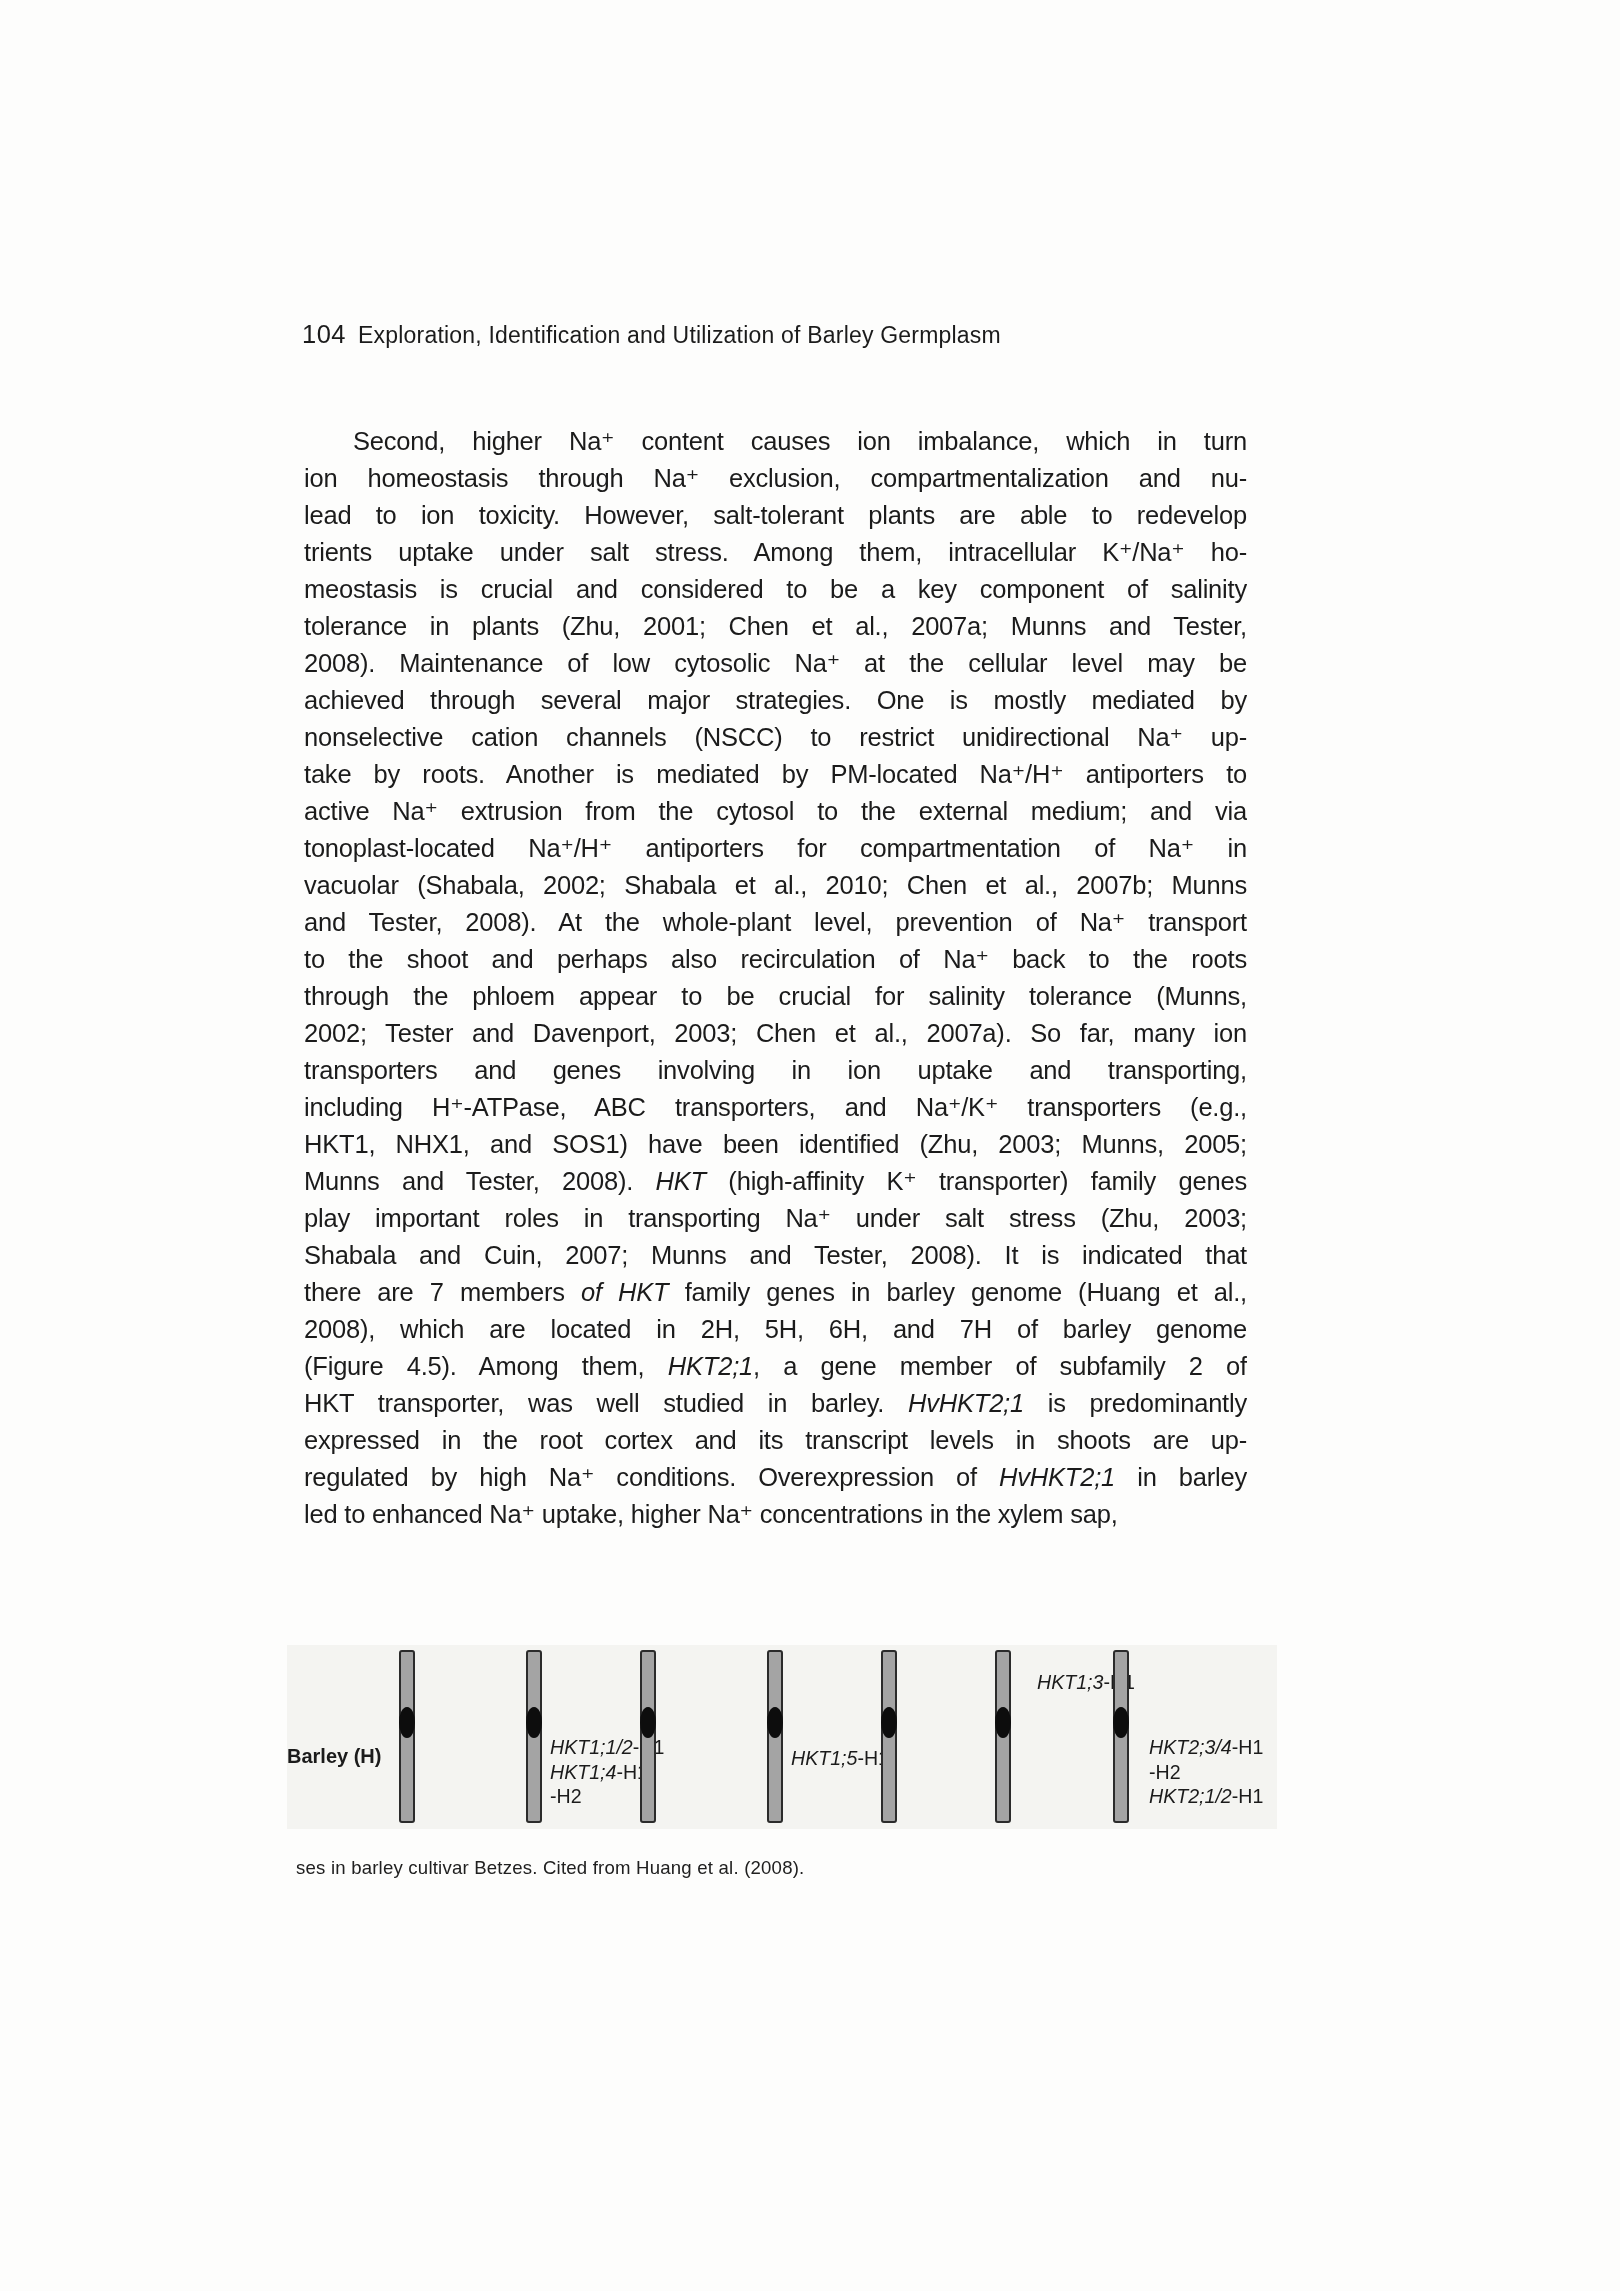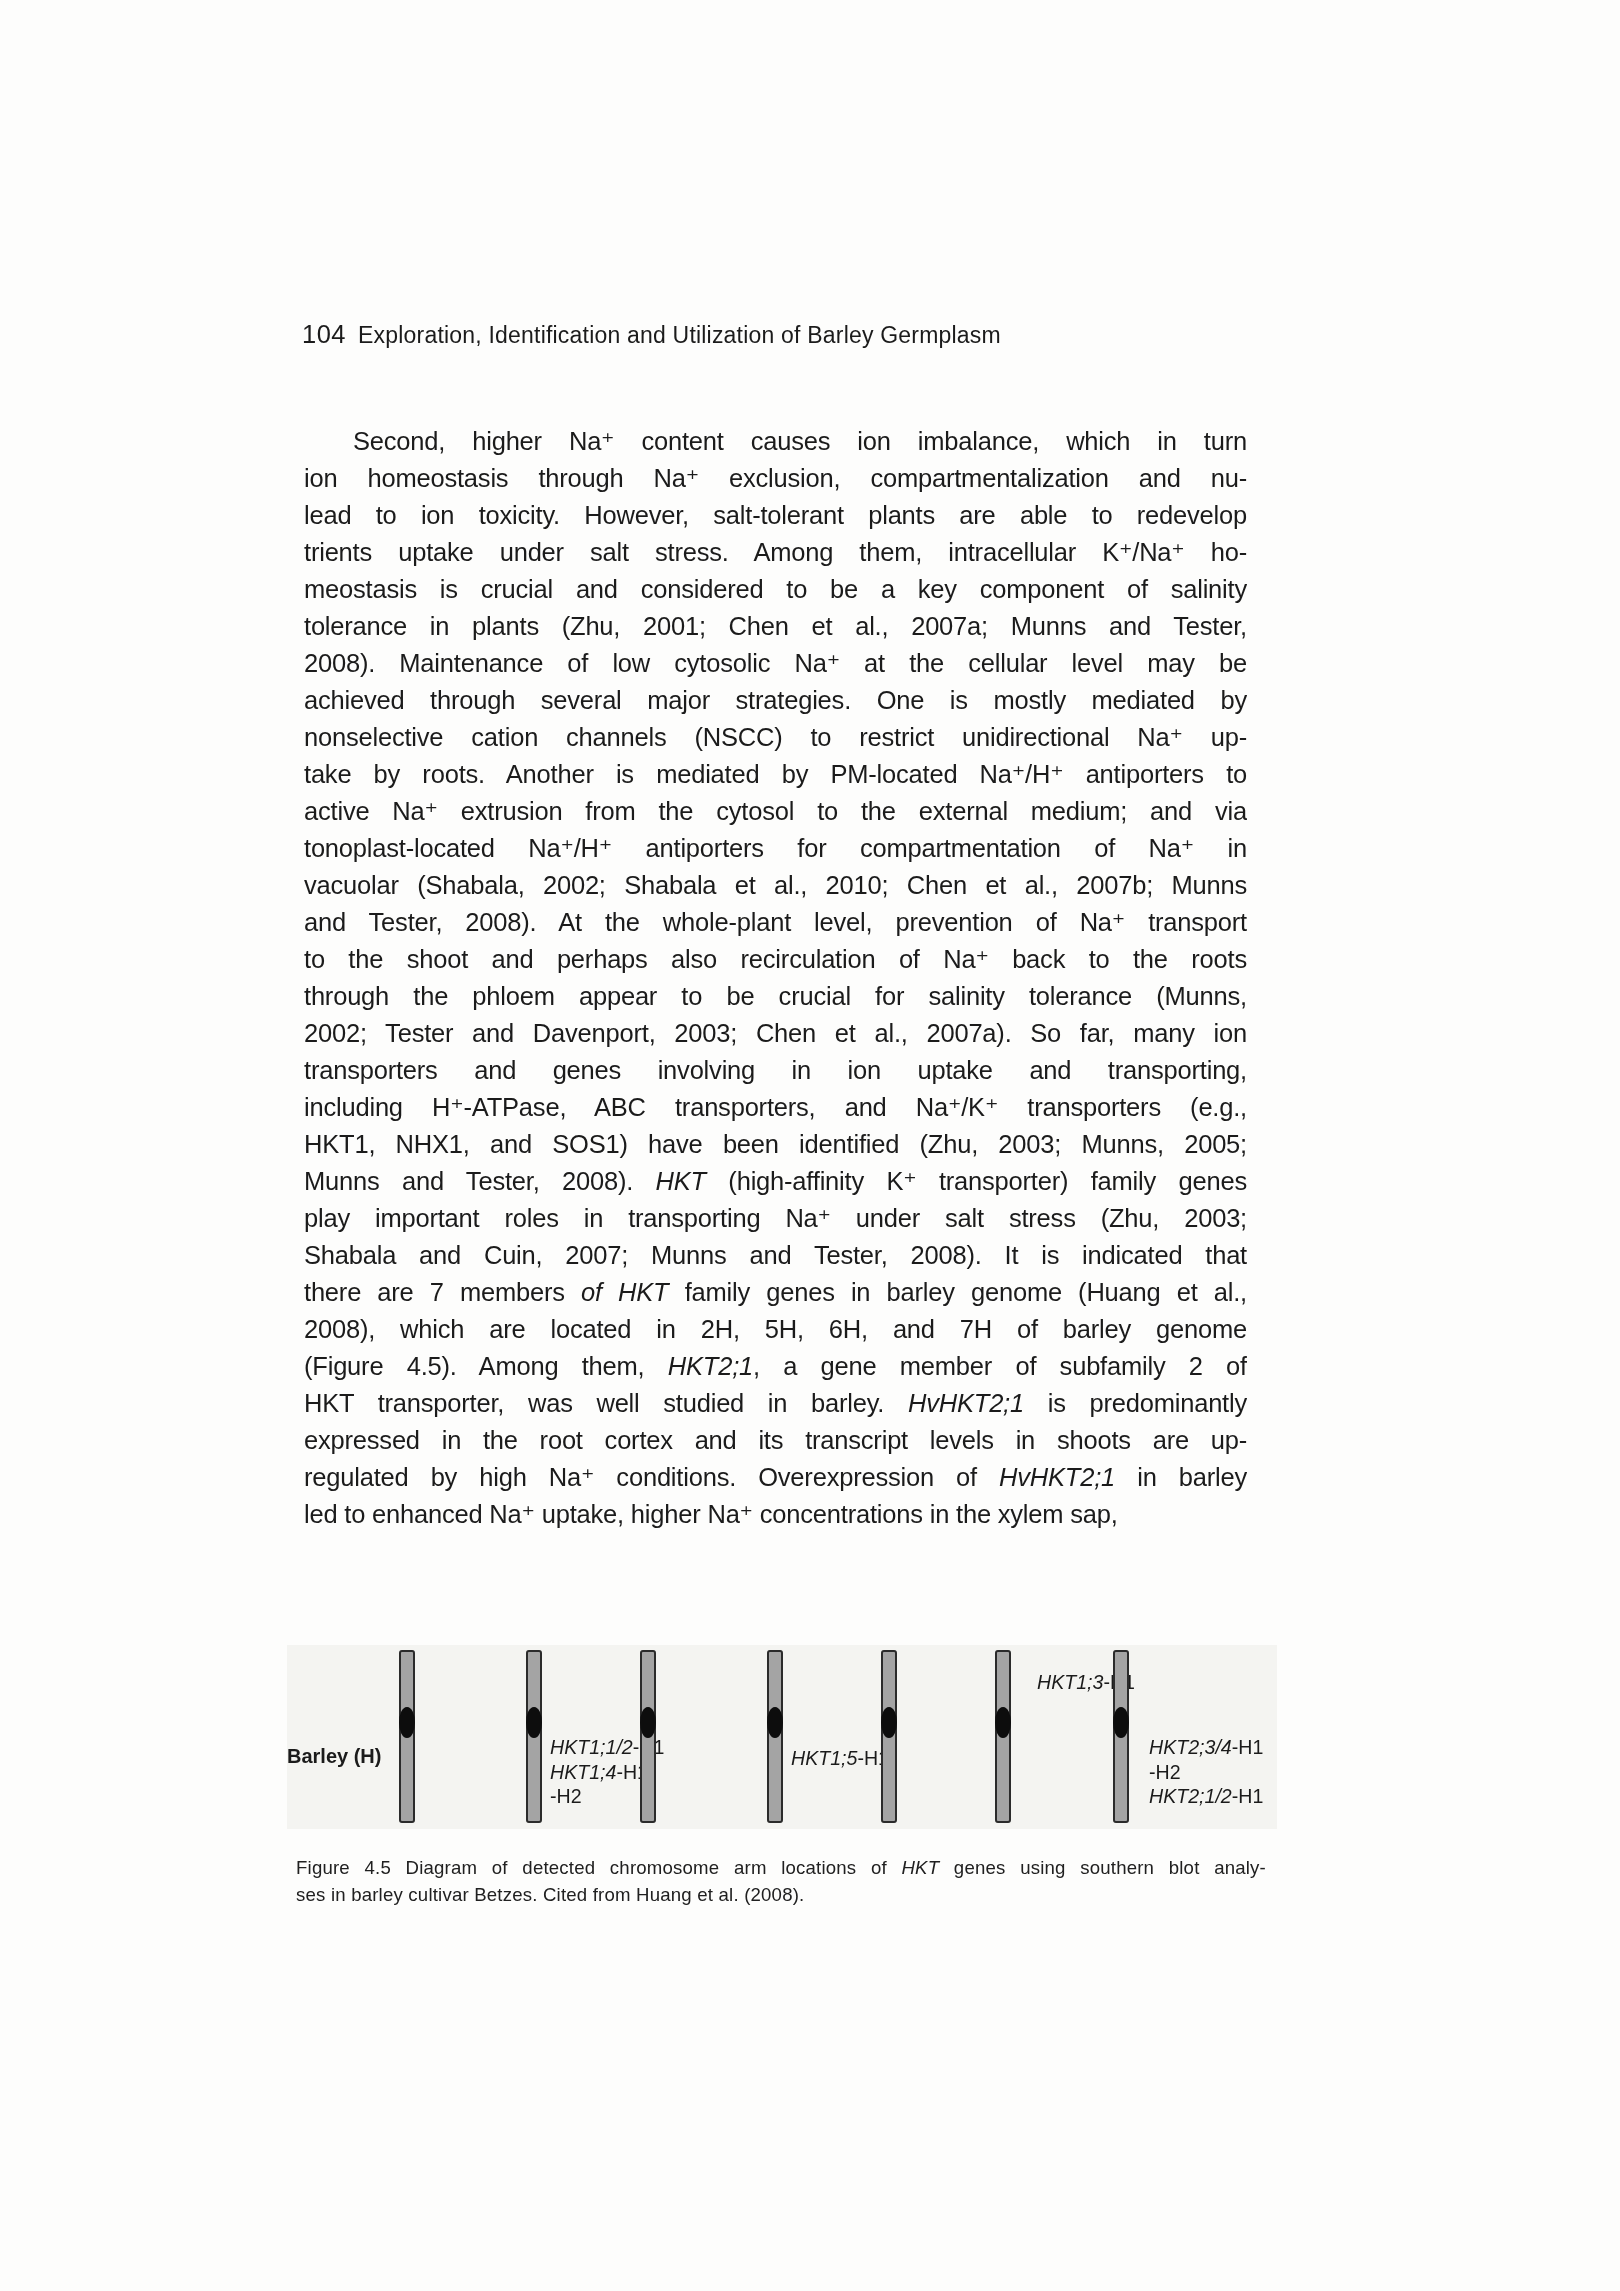--- a/index.html
+++ b/index.html
@@ -109,16 +109,15 @@
       </div>
       <div class="bar-label" style="left: 850px; top: 90px; margin-left: 12px;">
         <div class="lbl-line"><span></span><span class="it">HKT2;3/4</span><span>-H1</span></div>
         <div class="lbl-line align-right"><span>-H2</span></div>
         <div class="lbl-line"><span></span><span class="it">HKT2;1/2</span><span>-H1</span></div>
       </div>
     </div>
 </div>
 
 <div class="caption">
-  <div class="cap1"><span>Figure 4.5  Diagram of detected chromosome arm locations of </span><span class="it">HKT</span><span> genes using southern blot analy-</span></div>
   <div class="cap2"><span>ses in barley cultivar Betzes. Cited from Huang et al. (2008).</span></div>
 </div>
 
 
 </body></html>

